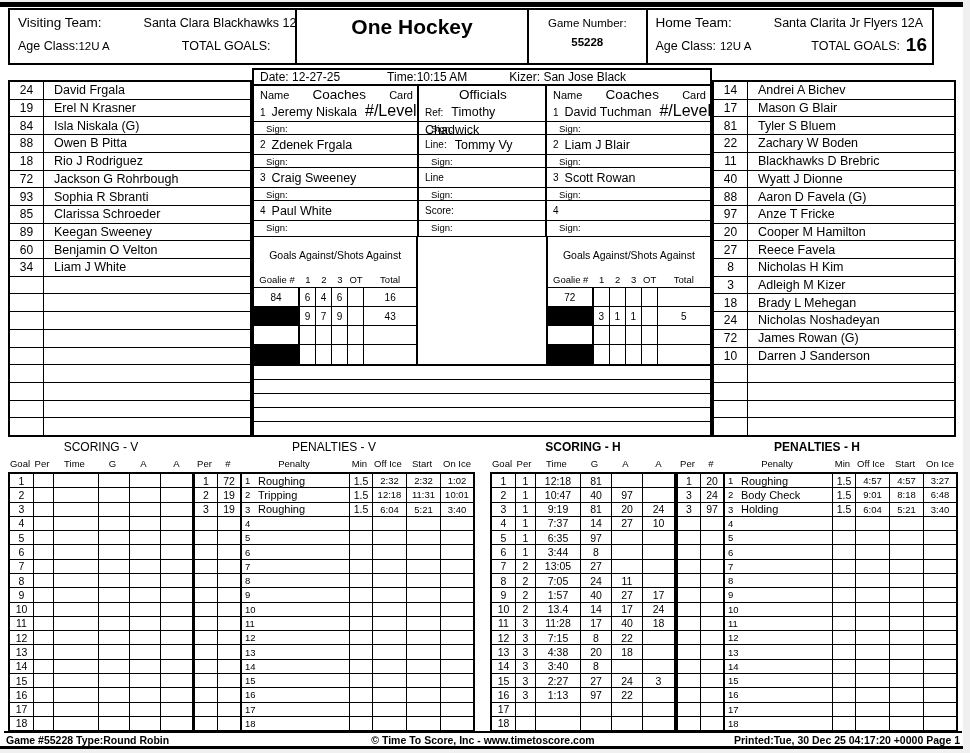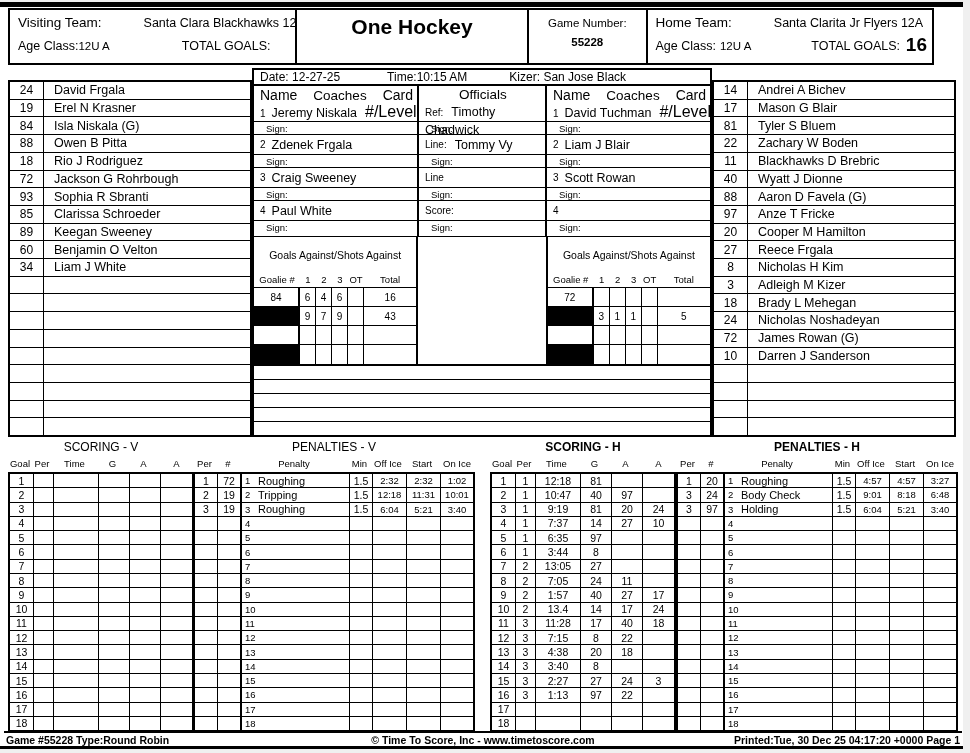--- a/index.html
+++ b/index.html
@@ -43,21 +43,21 @@
   .date-row { height:16px; border-bottom:2px solid #000; display:flex; align-items:center; font-size:12px; white-space:nowrap; }
   .date-row .seg1 { margin-left:6px; }
   .date-row .seg2 { margin-left:47px; }
   .date-row .seg3 { margin-left:42px; }
   .coach-grid { height:150px; display:flex; }
   .cg-col { width:165px; border-right:2px solid #000; display:flex; flex-direction:column; }
   .cg-col.mid { width:130px; }
   .cg-col.last { border-right:none; width:163px; }
   .cg-header { height:36px; border-bottom:1px solid #000; display:flex; flex-direction:column; justify-content:space-between; padding:1px 4px 2px 6px; }
   .cg-h1 { display:flex; justify-content:space-between; align-items:baseline; }
-  .cg-h1 .small { font-size:14px; }
+  .cg-h1 .small { font-size:11px; }
   .cg-h1 .mid-t { font-size:13.5px; }
   .cg-h2 { display:flex; justify-content:space-between; align-items:baseline;gap:8px; }
   .coach-name { font-size:12.5px; white-space:nowrap; }
   .coach-no { font-size:10px; margin-right:6px; }
   .sign-row { height:13px; border-bottom:1px solid #000; font-size:9.5px; padding-left:12px; display:flex; align-items:center; }
   .name-row { height:20px; border-bottom:1px solid #000; display:flex; align-items:center; padding-left:6px; white-space:nowrap; }
   .cg-col .name-row:last-child, .cg-col .sign-row:last-child { border-bottom:none; }
   .off-label { font-size:10px; margin-right:8px; }
   .off-name { font-size:12.5px; }
 
@@ -268,21 +268,21 @@
       <div class="roster-row">
         <div class="roster-num">97</div>
         <div class="roster-name">Anze T Fricke</div>
       </div>
       <div class="roster-row">
         <div class="roster-num">20</div>
         <div class="roster-name">Cooper M Hamilton</div>
       </div>
       <div class="roster-row">
         <div class="roster-num">27</div>
-        <div class="roster-name">Reece Frgala</div>
+        <div class="roster-name">Reece Favela</div>
       </div>
       <div class="roster-row">
         <div class="roster-num">8</div>
         <div class="roster-name">Nicholas H Kim</div>
       </div>
       <div class="roster-row">
         <div class="roster-num">3</div>
         <div class="roster-name">Adleigh M Kizer</div>
       </div>
       <div class="roster-row">

